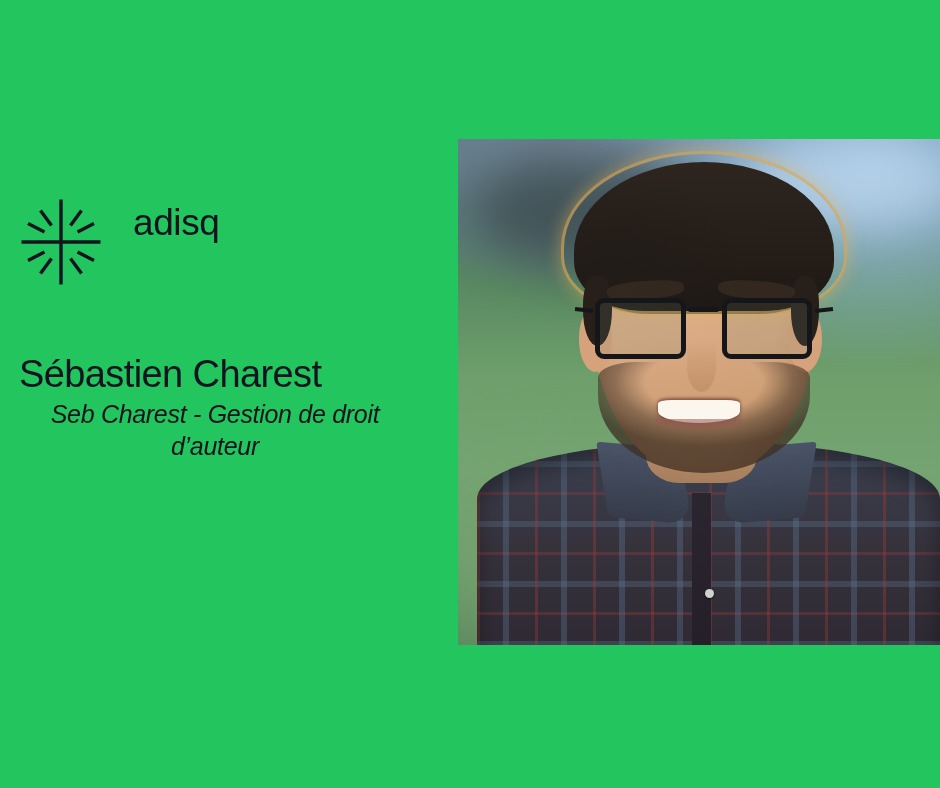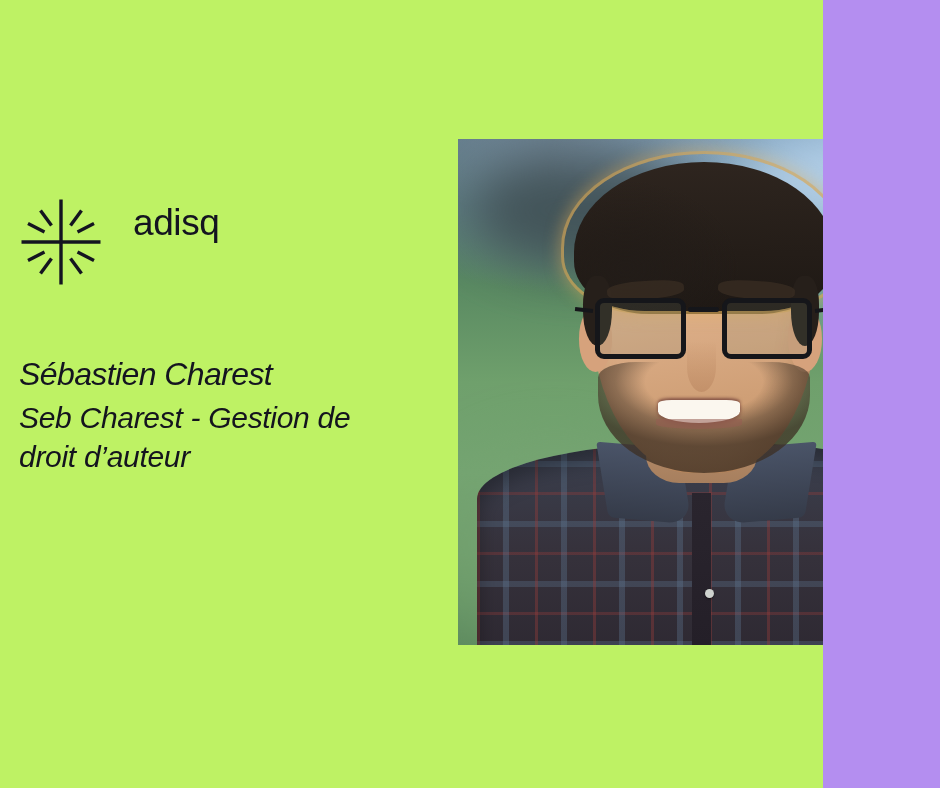--- a/index.html
+++ b/index.html
@@ -10,23 +10,23 @@
   body {
     width: 940px;
     height: 788px;
     overflow: hidden;
     font-family: "Liberation Sans", sans-serif;
     background: #b48ef0;
   }
 
   .slide {
     position: relative;
-    width: 823px;
+    width: 940px;
     height: 788px;
-    background: #bef264;
+    background: #22c55e;
     overflow: hidden;
   }
 
   
   .left-col {
     position: absolute;
     left: 0;
     top: 0;
     width: 458px;
     height: 788px;
@@ -67,37 +67,37 @@
 
   
   .speaker {
     position: absolute;
     left: 19px;
     top: 352px;
     width: 420px;
   }
   .speaker-name {
     color: #141420;
-    font-size: 32px;
+    font-size: 38px;
     line-height: 44px;
     font-weight: 400;
     letter-spacing: -0.6px;
     white-space: nowrap;
     margin: 0;
-    font-style: italic;
   }
   .speaker-role {
     color: #14141e;
-    font-size: 30px;
-    line-height: 39px;
+    font-size: 25px;
+    line-height: 32px;
     font-style: italic;
     font-weight: 400;
     letter-spacing: -0.3px;
     margin: 2px 0 0 0;
     max-width: 392px;
+    text-align: center;
   }
 
   
   .photo {
     position: absolute;
     left: 458px;
     top: 139px;
     width: 482px;
     height: 506px;
     overflow: hidden;

